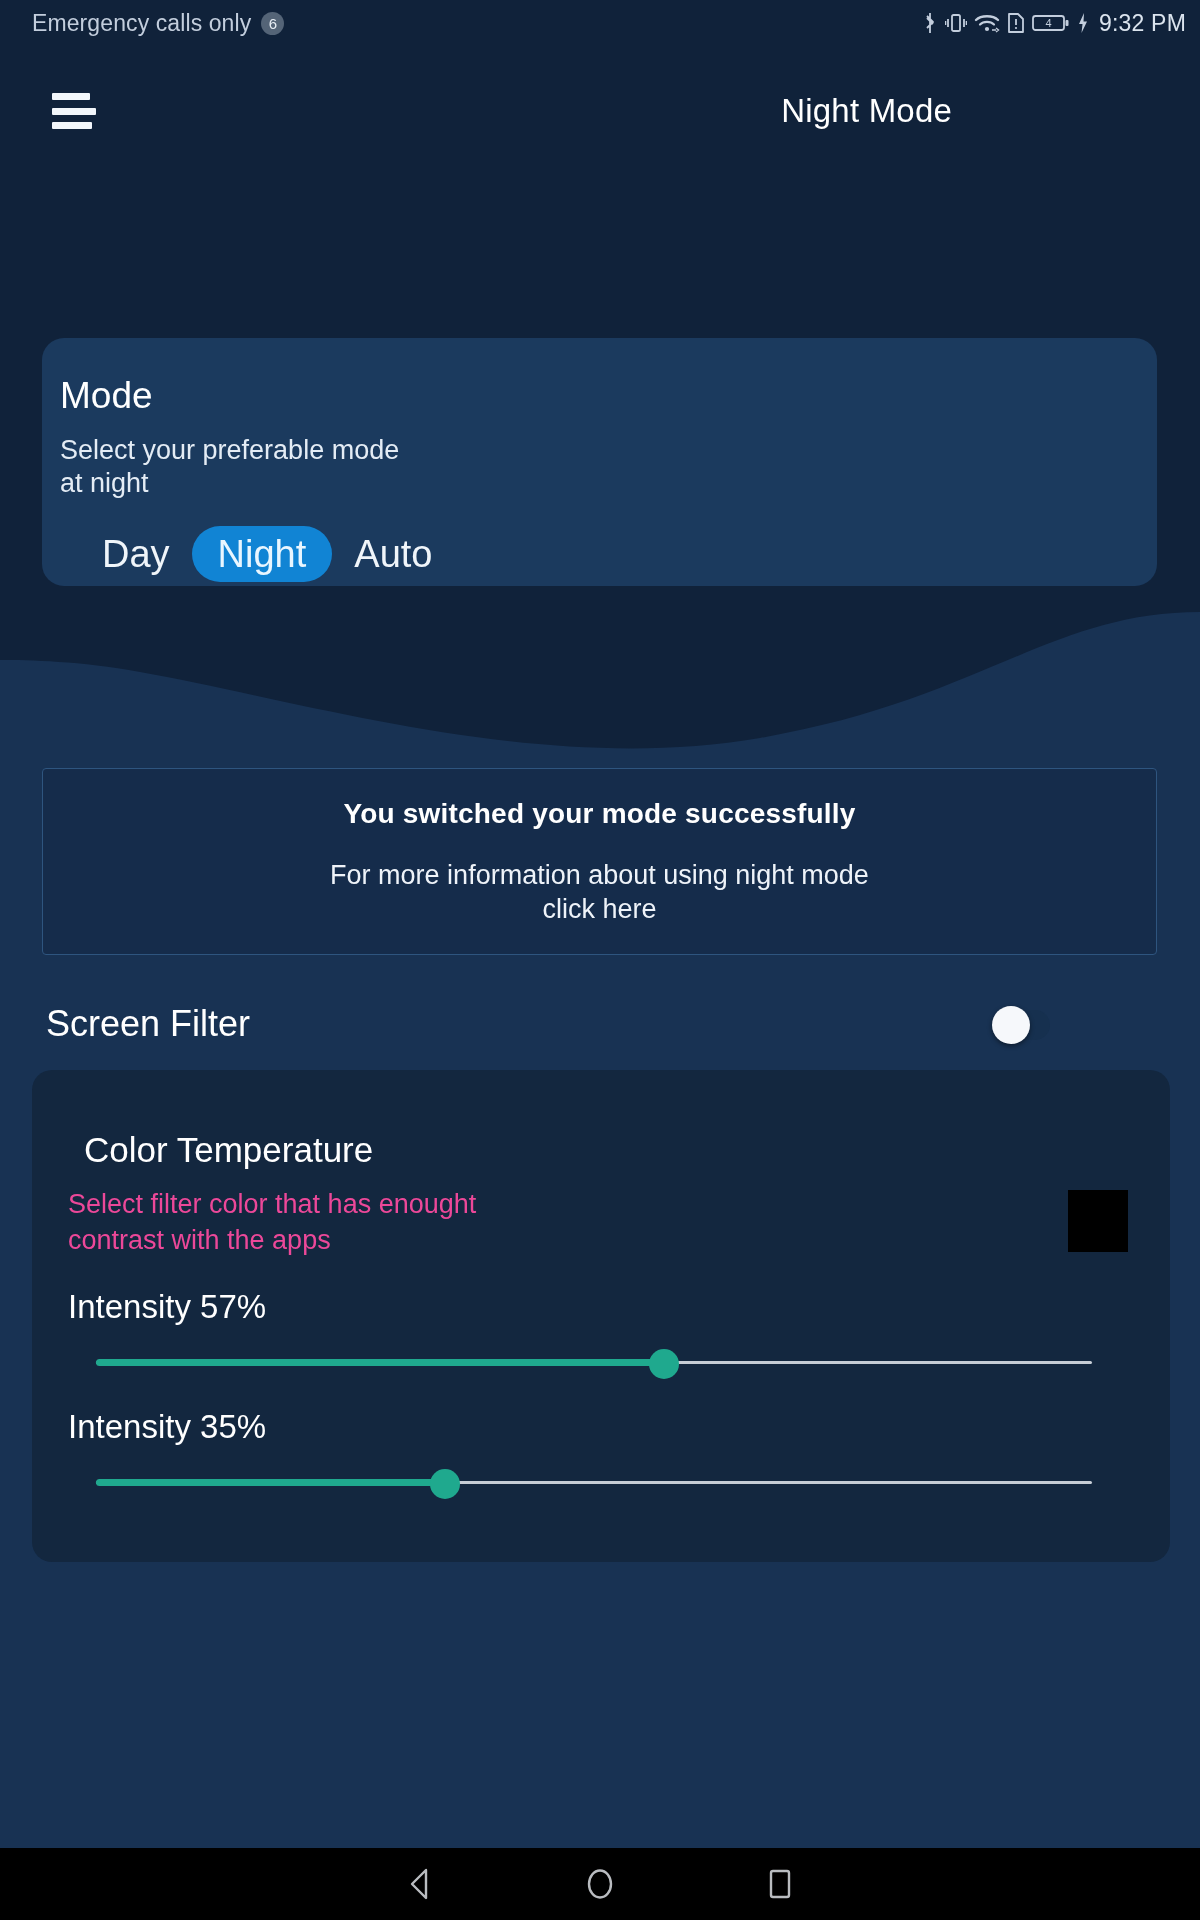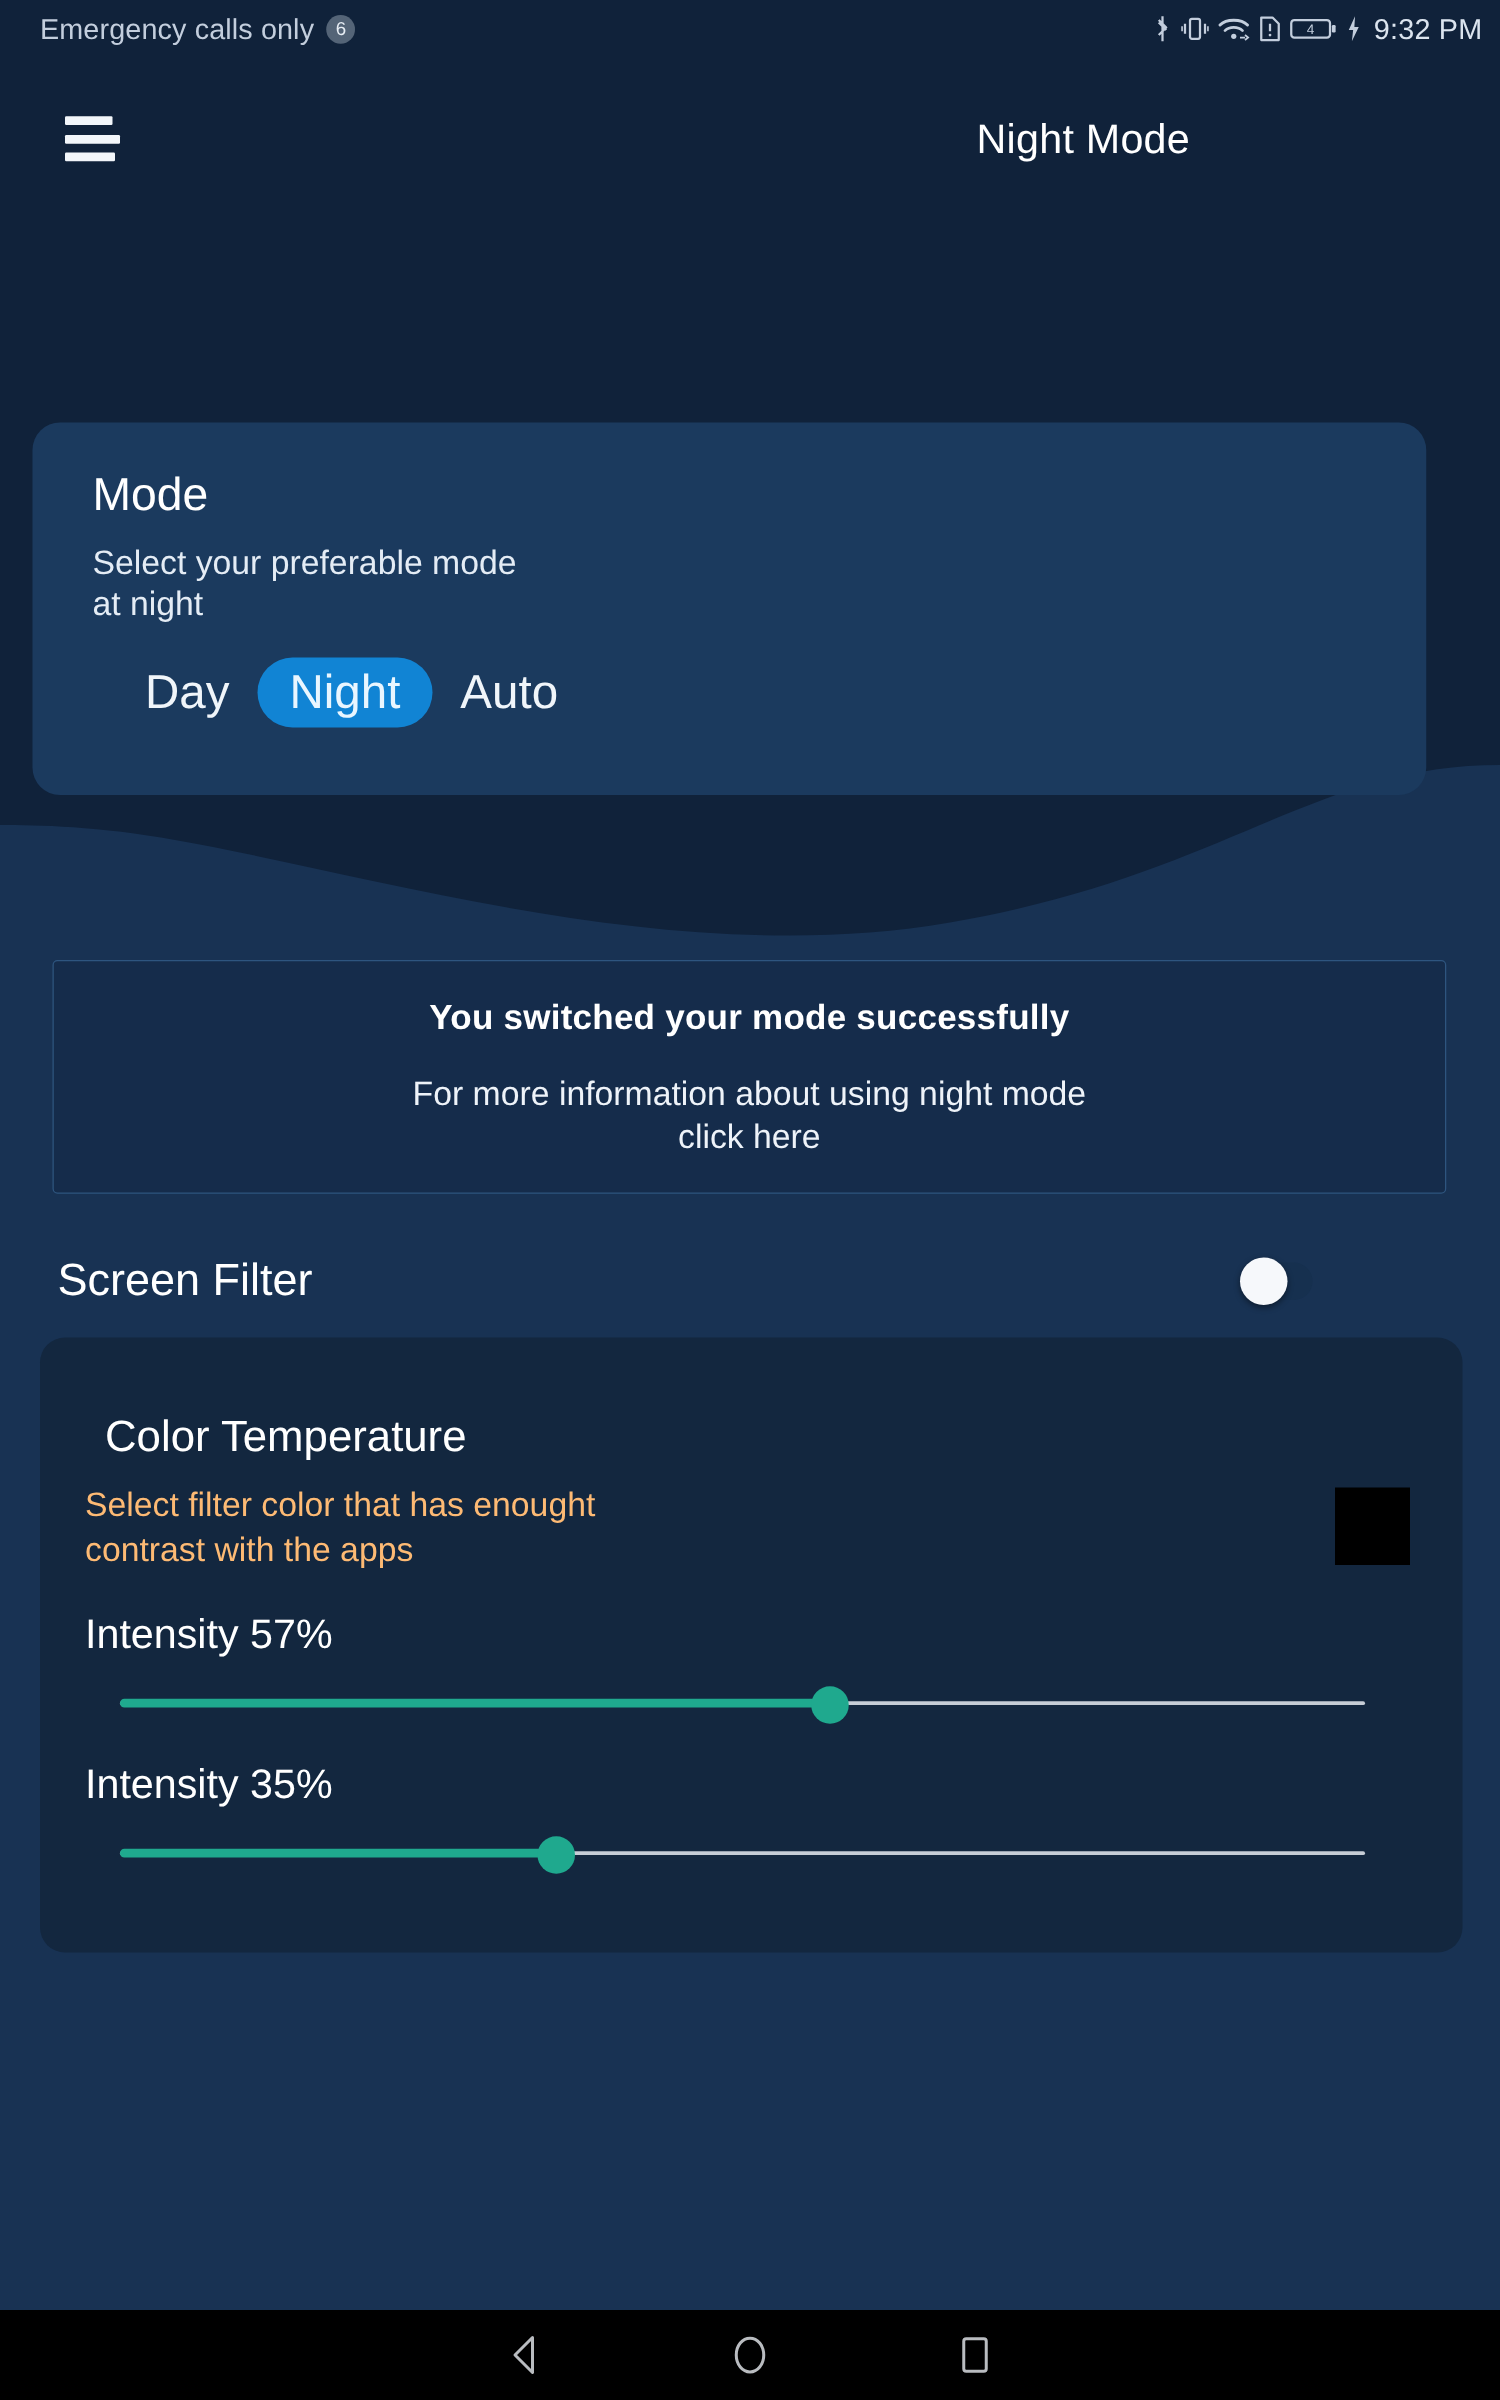--- a/index.html
+++ b/index.html
@@ -127,30 +127,30 @@
   #hamburger span:nth-child(3) { width: 40px; }
   #appbar-title {
     color: #ffffff;
     font-size: 33px;
     letter-spacing: 0.2px;
   }
 
   
   #mode-card {
     position: absolute;
-    left: 26px;
+    left: 42px;
     top: 338px;
     width: 1115px;
-    height: 298px;
+    height: 248px;
     background: #1b3characters;
     background: #1b3a5e;
     border-radius: 22px;
     z-index: 20;
     box-sizing: border-box;
-    padding: 36px 0 0 48px;
+    padding: 36px 0 0 18px;
   }
   #mode-title {
     color: #ffffff;
     font-size: 37px;
     line-height: 44px;
     margin: 0;
     font-weight: normal;
   }
   #mode-sub {
     color: #e4ecf5;
@@ -270,21 +270,21 @@
     padding: 44px 0 0 36px;
   }
   #temp-title {
     color: #ffffff;
     font-size: 35px;
     margin: 16px;
     font-weight: normal;
     line-height: 40px;
   }
   #temp-sub {
-    color: #fdba74;
+    color: #ec4899;
     font-size: 27px;
     line-height: 36px;
     margin-top: 8px;
     white-space: pre-line;
     max-width: 700px;
   }
   #color-swatch {
     position: absolute;
     right: 42px;
     top: 120px;

